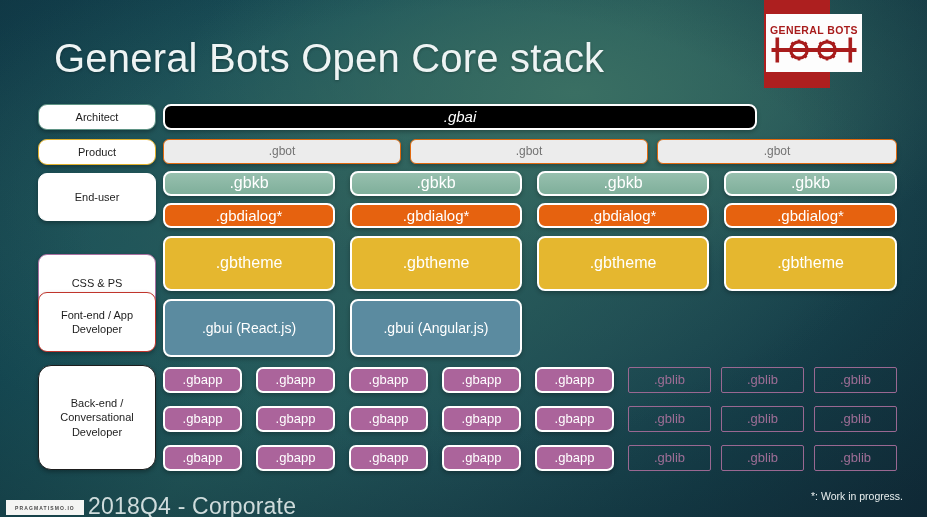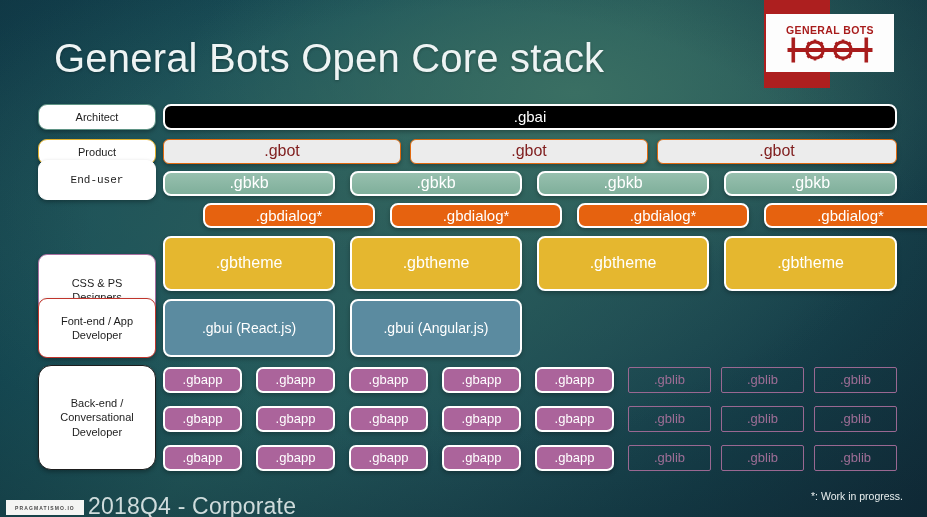--- a/index.html
+++ b/index.html
@@ -23,21 +23,21 @@
     background:radial-gradient(ellipse 95% 95% at 50% 42%, rgba(0,0,0,0) 42%, rgba(8,28,38,.55) 100%);
   }
   #slide { position:absolute; inset:0; }
 
   
   #logo-wrap {
     position:absolute; left:764px; top:0; width:66px; height:88px;
     background:#ad1f1f;
   }
   #logo-card {
-    position:absolute; left:766px; top:14px; width:128px; height:58px;
+    position:absolute; left:766px; top:14px; width:96px; height:58px;
     background:#fdfdfd;
     display:flex; flex-direction:column; align-items:center; justify-content:center;
     gap:1px;
   }
   #logo-text {
     font-size:10.5px; font-weight:bold; color:#a81c1c; letter-spacing:.4px;
     white-space:nowrap; font-family:"Liberation Sans", sans-serif;
   }
   #logo-mark { display:block; }
 
@@ -60,23 +60,23 @@
   }
   .box {
     position:absolute; border-radius:8px;
     display:flex; align-items:center; justify-content:center;
     text-align:center; line-height:1.15;
     box-shadow:0 2px 4px rgba(0,0,0,.28);
   }
   .box.white-ring { border:2.5px solid #ffffff; }
 
   .r-gbai  { background:#000000; color:#ffffff; font-size:15px; }
-  .r-gbot  { background:#ececec; color:#7f1d1d; font-size:16px; border:1.6px solid #e0690f; border-radius:6px; }
+  .r-gbot  { background:#ececec; color:#737373; font-size:12px; border:1.6px solid #e0690f; border-radius:6px; }
   .r-gbkb  { background:linear-gradient(180deg,#97c0ae 0%,#7faf9b 100%); color:#ffffff; font-size:16px; }
-  .r-gbdlg { background:#e6620f; color:#ffffff; font-size:15px;margin-left:40px; }
+  .r-gbdlg { background:#e6620f; color:#ffffff; font-size:15px; }
   .r-gbth  { background:#e5b72f; color:#ffffff; font-size:16px; }
   .r-gbui  { background:#5b8ba0; color:#ffffff; font-size:14px; }
   .r-gbapp { background:#ab649b; color:#ffffff; font-size:13px; border-radius:7px; }
   .r-gblib { background:transparent; color:#9e6e96; font-size:13px;
              border:1.5px solid #9a6892; border-radius:2px; box-shadow:none; }
 
   
   #foot-logo {
     position:absolute; left:6px; top:500px; width:78px; height:15px;
     background:#f4f5f3; display:flex; align-items:center; justify-content:center;
@@ -142,43 +142,43 @@
   <div id="title">General Bots Open Core stack</div>
 
   <div class="lbl" style="top:104px;height:26px;border:1.6px solid #5f9485;text-align:center;">
     <span>Architect</span>
   </div>
 
   <div class="lbl" style="top:139px;height:26px;border:1.6px solid #e0b02c;">
     <span>Product</span>
   </div>
 
-  <div class="lbl" style="top:160px;height:40px;border:1.6px solid #ffffff;font-family:Liberation Mono, monospace;">
+  <div class="lbl" style="top:173px;height:48px;border:1.6px solid #ffffff;">
     <span>End-user</span>
   </div>
 
   <div class="lbl" style="top:234px;height:72px;border:1.6px solid #a86fa0;margin-top:20px;">
     <span>
       <span>CSS &amp; PS</span><br><span>Designers</span>
     </span>
   </div>
 
-  <div class="lbl" style="top:298px;height:60px;border:1.6px solid #c0352c;">
+  <div class="lbl" style="top:292px;height:60px;border:1.6px solid #c0352c;">
     <span>
       <span>Font-end / App</span><br><span>Developer</span>
     </span>
   </div>
 
   <div class="lbl" style="top:365px;height:105px;border:1.6px solid #1d1d1d;border-radius:13px;">
     <span>
       <span>Back-end  /</span><br><span>Conversational</span><br><span>Developer</span>
     </span>
   </div>
 
-  <div class="box white-ring r-gbai" style="left:163px;top:104px;width:734px;height:26px;">
+  <div class="box white-ring r-gbai" style="left:163px;top:104px;width:594px;height:26px;font-style:italic;">
     <span>.gbai</span>
   </div>
 
   <div class="box r-gbot" style="left:163px;top:139px;width:238px;height:25px;">
     <span>.gbot</span>
   </div>
   <div class="box r-gbot" style="left:410px;top:139px;width:238px;height:25px;">
     <span>.gbot</span>
   </div>
   <div class="box r-gbot" style="left:657px;top:139px;width:240px;height:25px;">

